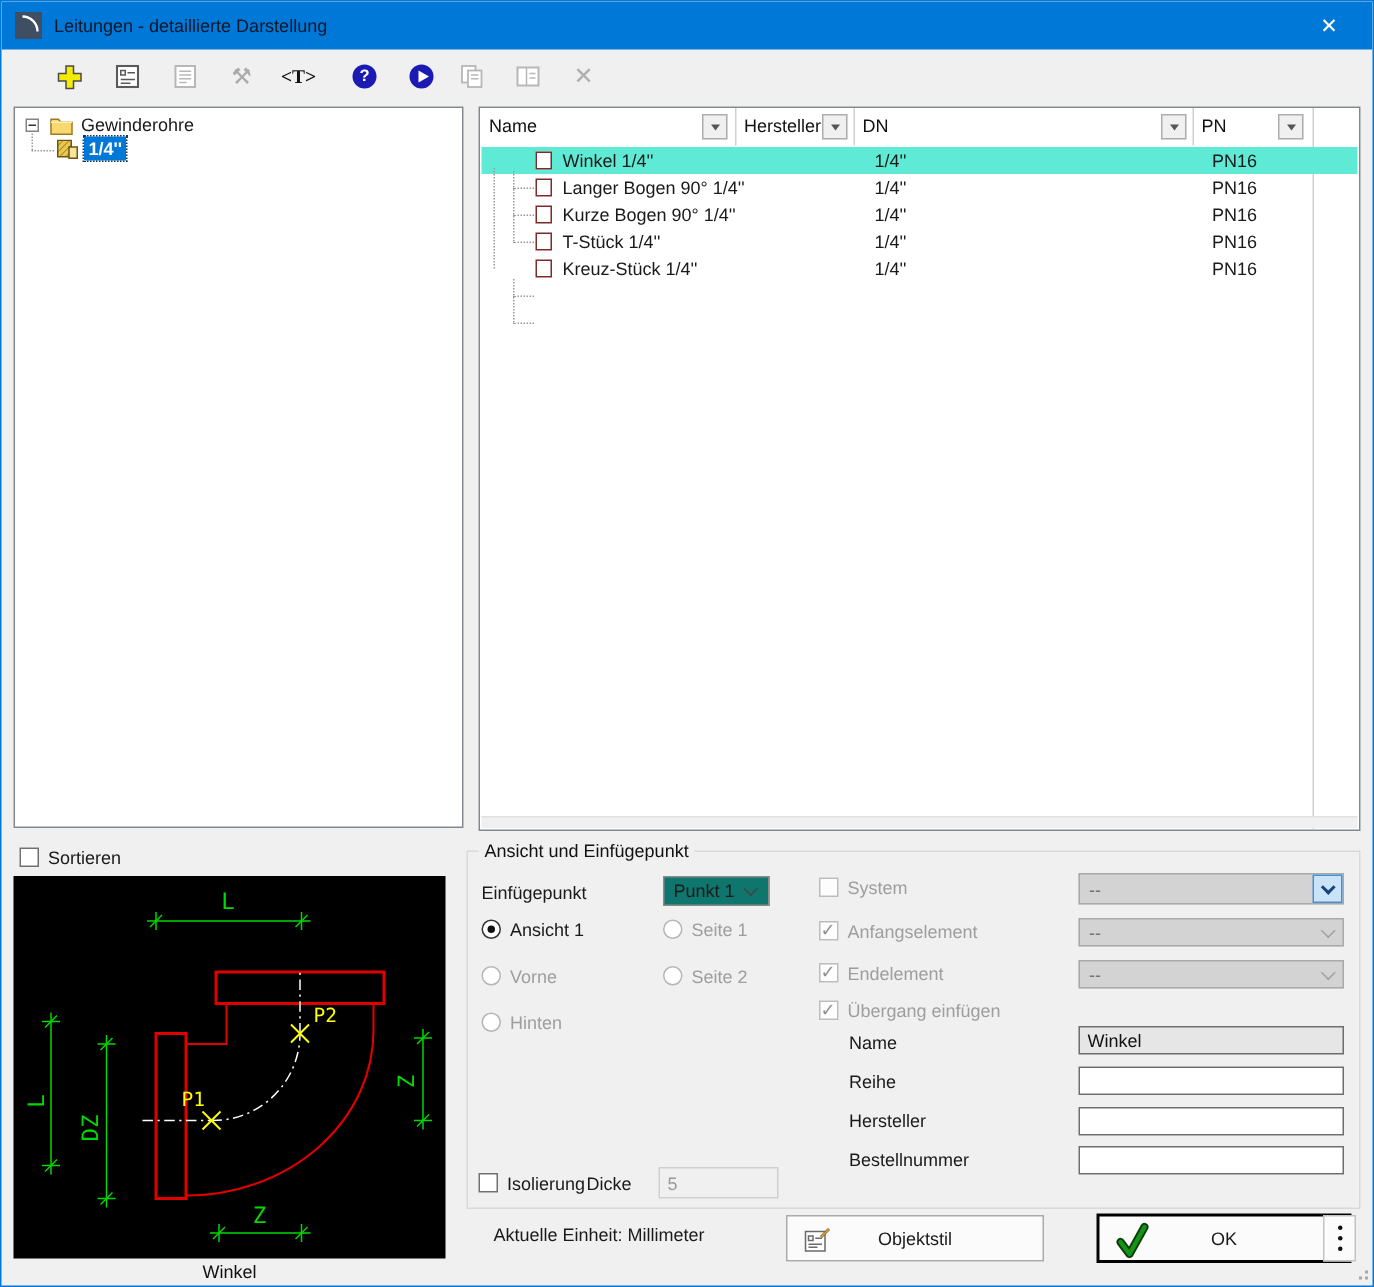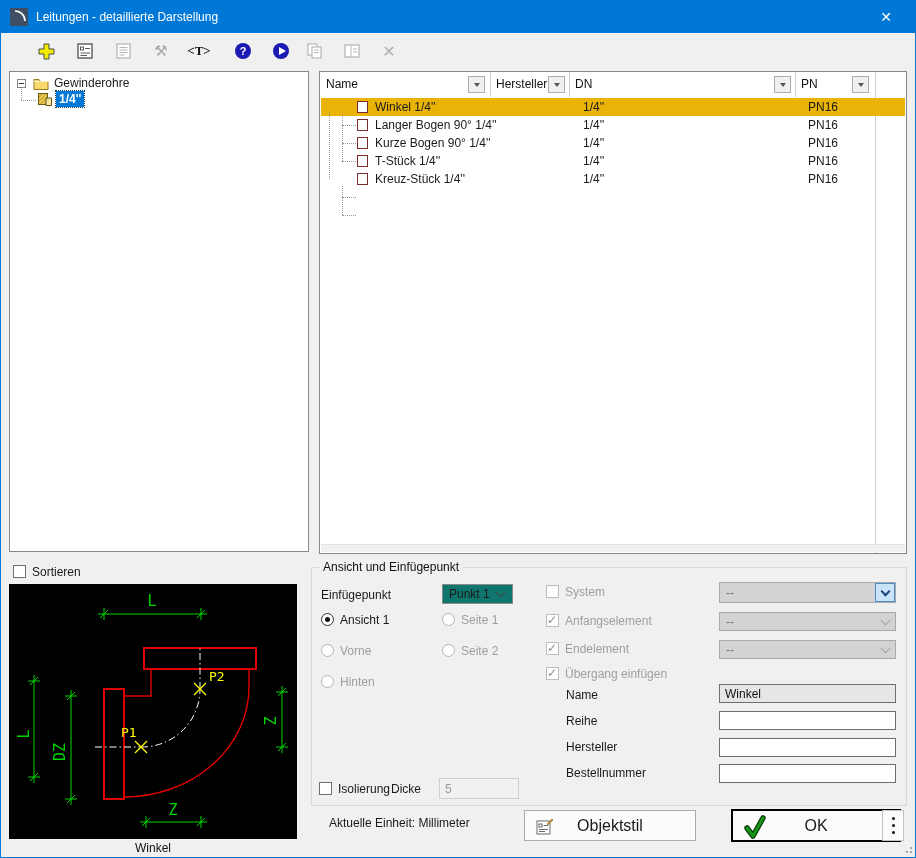--- a/index.html
+++ b/index.html
@@ -6,21 +6,21 @@
   *{box-sizing:border-box;}
   .window{
     position:relative;width:916px;height:858px;background:#f0f0f0;
     border:1px solid #0078d7;outline:1px solid #0078d7;
     font-family:"Liberation Sans","DejaVu Sans",sans-serif;font-size:12px;color:#1a1a1a;
     overflow:hidden;
   }
   
   .titlebar{position:absolute;left:0;top:0;width:100%;height:32px;background:#0078d7;display:flex;align-items:center;}
   .app-icon{width:18px;height:18px;margin-left:9px;flex:0 0 auto;}
-  .title-text{color:#ffffff;margin-left:8px;font-size:12px;}
+  .title-text{color:#0f172a;margin-left:8px;font-size:12px;}
   .close-btn{position:absolute;right:12px;top:0;width:34px;height:32px;color:#fff;font-size:14px;
     display:flex;align-items:center;justify-content:center;cursor:pointer;}
   
   .tb-icon{position:absolute;top:40px;width:22px;height:20px;display:flex;align-items:center;justify-content:center;}
   .circ{width:16px;height:16px;border-radius:50%;background:#1b1bb3;color:#fff;display:flex;align-items:center;justify-content:center;font-weight:bold;font-size:11px;}
   .play-tri{width:0;height:0;border-left:7px solid #fff;border-top:4.5px solid transparent;border-bottom:4.5px solid transparent;margin-left:2px;}
   .t-text{font-family:"Liberation Serif",serif;font-weight:bold;font-size:13px;color:#111;}
   .x-del{color:#b0b0b0;font-size:16px;font-weight:bold;}
   
   .panel{position:absolute;background:#fff;border:1px solid #828790;}
@@ -36,21 +36,21 @@
   
   .th-label{position:absolute;top:5px;font-size:12px;color:#111;white-space:nowrap;}
   .dd-btn{position:absolute;top:4px;width:17px;height:17px;background:#f0f0f0;border:1px solid #adadad;
     display:flex;align-items:center;justify-content:center;}
   .dd-btn .arr{width:0;height:0;border-left:3.5px solid transparent;border-right:3.5px solid transparent;border-top:4px solid #555;}
   .col-sep{position:absolute;top:0;width:0;border-left:1px solid #d0d0d0;height:25px;}
   .col-sep.full{height:100%;}
   
   .rows{position:absolute;left:1px;top:26px;right:1px;}
   .trow{position:relative;height:18px;line-height:18px;font-size:12px;white-space:nowrap;}
-  .trow.sel{background:#eab308;padding-left:10px;}
+  .trow.sel{background:#5eead4;padding-left:10px;}
   .i-icon{position:absolute;left:36px;top:3px;width:11px;height:12px;background:#fff;border:1px solid #7d2b2b;}
   .cell-name{position:absolute;left:54px;}
   .cell-gname{position:absolute;left:38px;}
   .cell-dn{position:absolute;left:262px;}
   .cell-pn{position:absolute;left:487px;}
   .hscroll{position:absolute;left:1px;right:1px;bottom:1px;height:8px;background:#f0f0f0;border-top:1px solid #e0e0e0;}
   
   .cb{position:absolute;width:13px;height:13px;background:#fff;border:1px solid #707070;}
   .cb.dis{border-color:#bcbcbc;background:#fdfdfd;}
   .cb.checked::after{content:"✓";position:absolute;left:0px;top:-2px;font-size:12px;color:#8f8f8f;font-weight:bold;}
@@ -73,21 +73,21 @@
   .tfield{position:absolute;height:19px;border:1px solid #6e6e6e;background:#fff;font-family:inherit;font-size:12px;padding:0 5px;color:#111;}
   .tfield.ro{background:#e6e6e6;}
   .tfield.dis{background:#f0f0f0;border-color:#cfcfcf;color:#9a9a9a;}
   
   .groupbox{position:absolute;left:310px;top:566px;width:596px;height:239px;border:1px solid #d9d9d9;}
   .groupbox-label{position:absolute;left:318px;top:559px;background:#f0f0f0;padding:0 4px;color:#111;}
   
   .preview{position:absolute;left:8px;top:583px;width:288px;height:255px;background:#000;}
   .preview-caption{position:absolute;left:8px;top:840px;width:288px;text-align:center;color:#111;}
   
-  .btn{position:absolute;background:#fbfbfb;border:1px solid #ababab;display:flex;align-items:center;justify-content:center;font-size:16px;cursor:pointer;}
+  .btn{position:absolute;background:#fbfbfb;border:1px solid #ababab;display:flex;align-items:center;justify-content:center;font-size:12px;cursor:pointer;}
   .btn.default{border:2px solid #000;}
   .dots-btn{position:absolute;display:flex;flex-direction:column;align-items:center;justify-content:center;gap:4px;background:#fbfbfb;border:1px solid #c3c3c3;cursor:pointer;}
   .dots-btn i{width:3px;height:3px;background:#111;border-radius:50%;}
   .grip{position:absolute;right:3px;bottom:4px;width:10px;height:10px;}
   .grip i{position:absolute;width:2px;height:2px;background:#a8a8a8;}
 </style>
 </head>
 <body>
 
 <div class="window">

